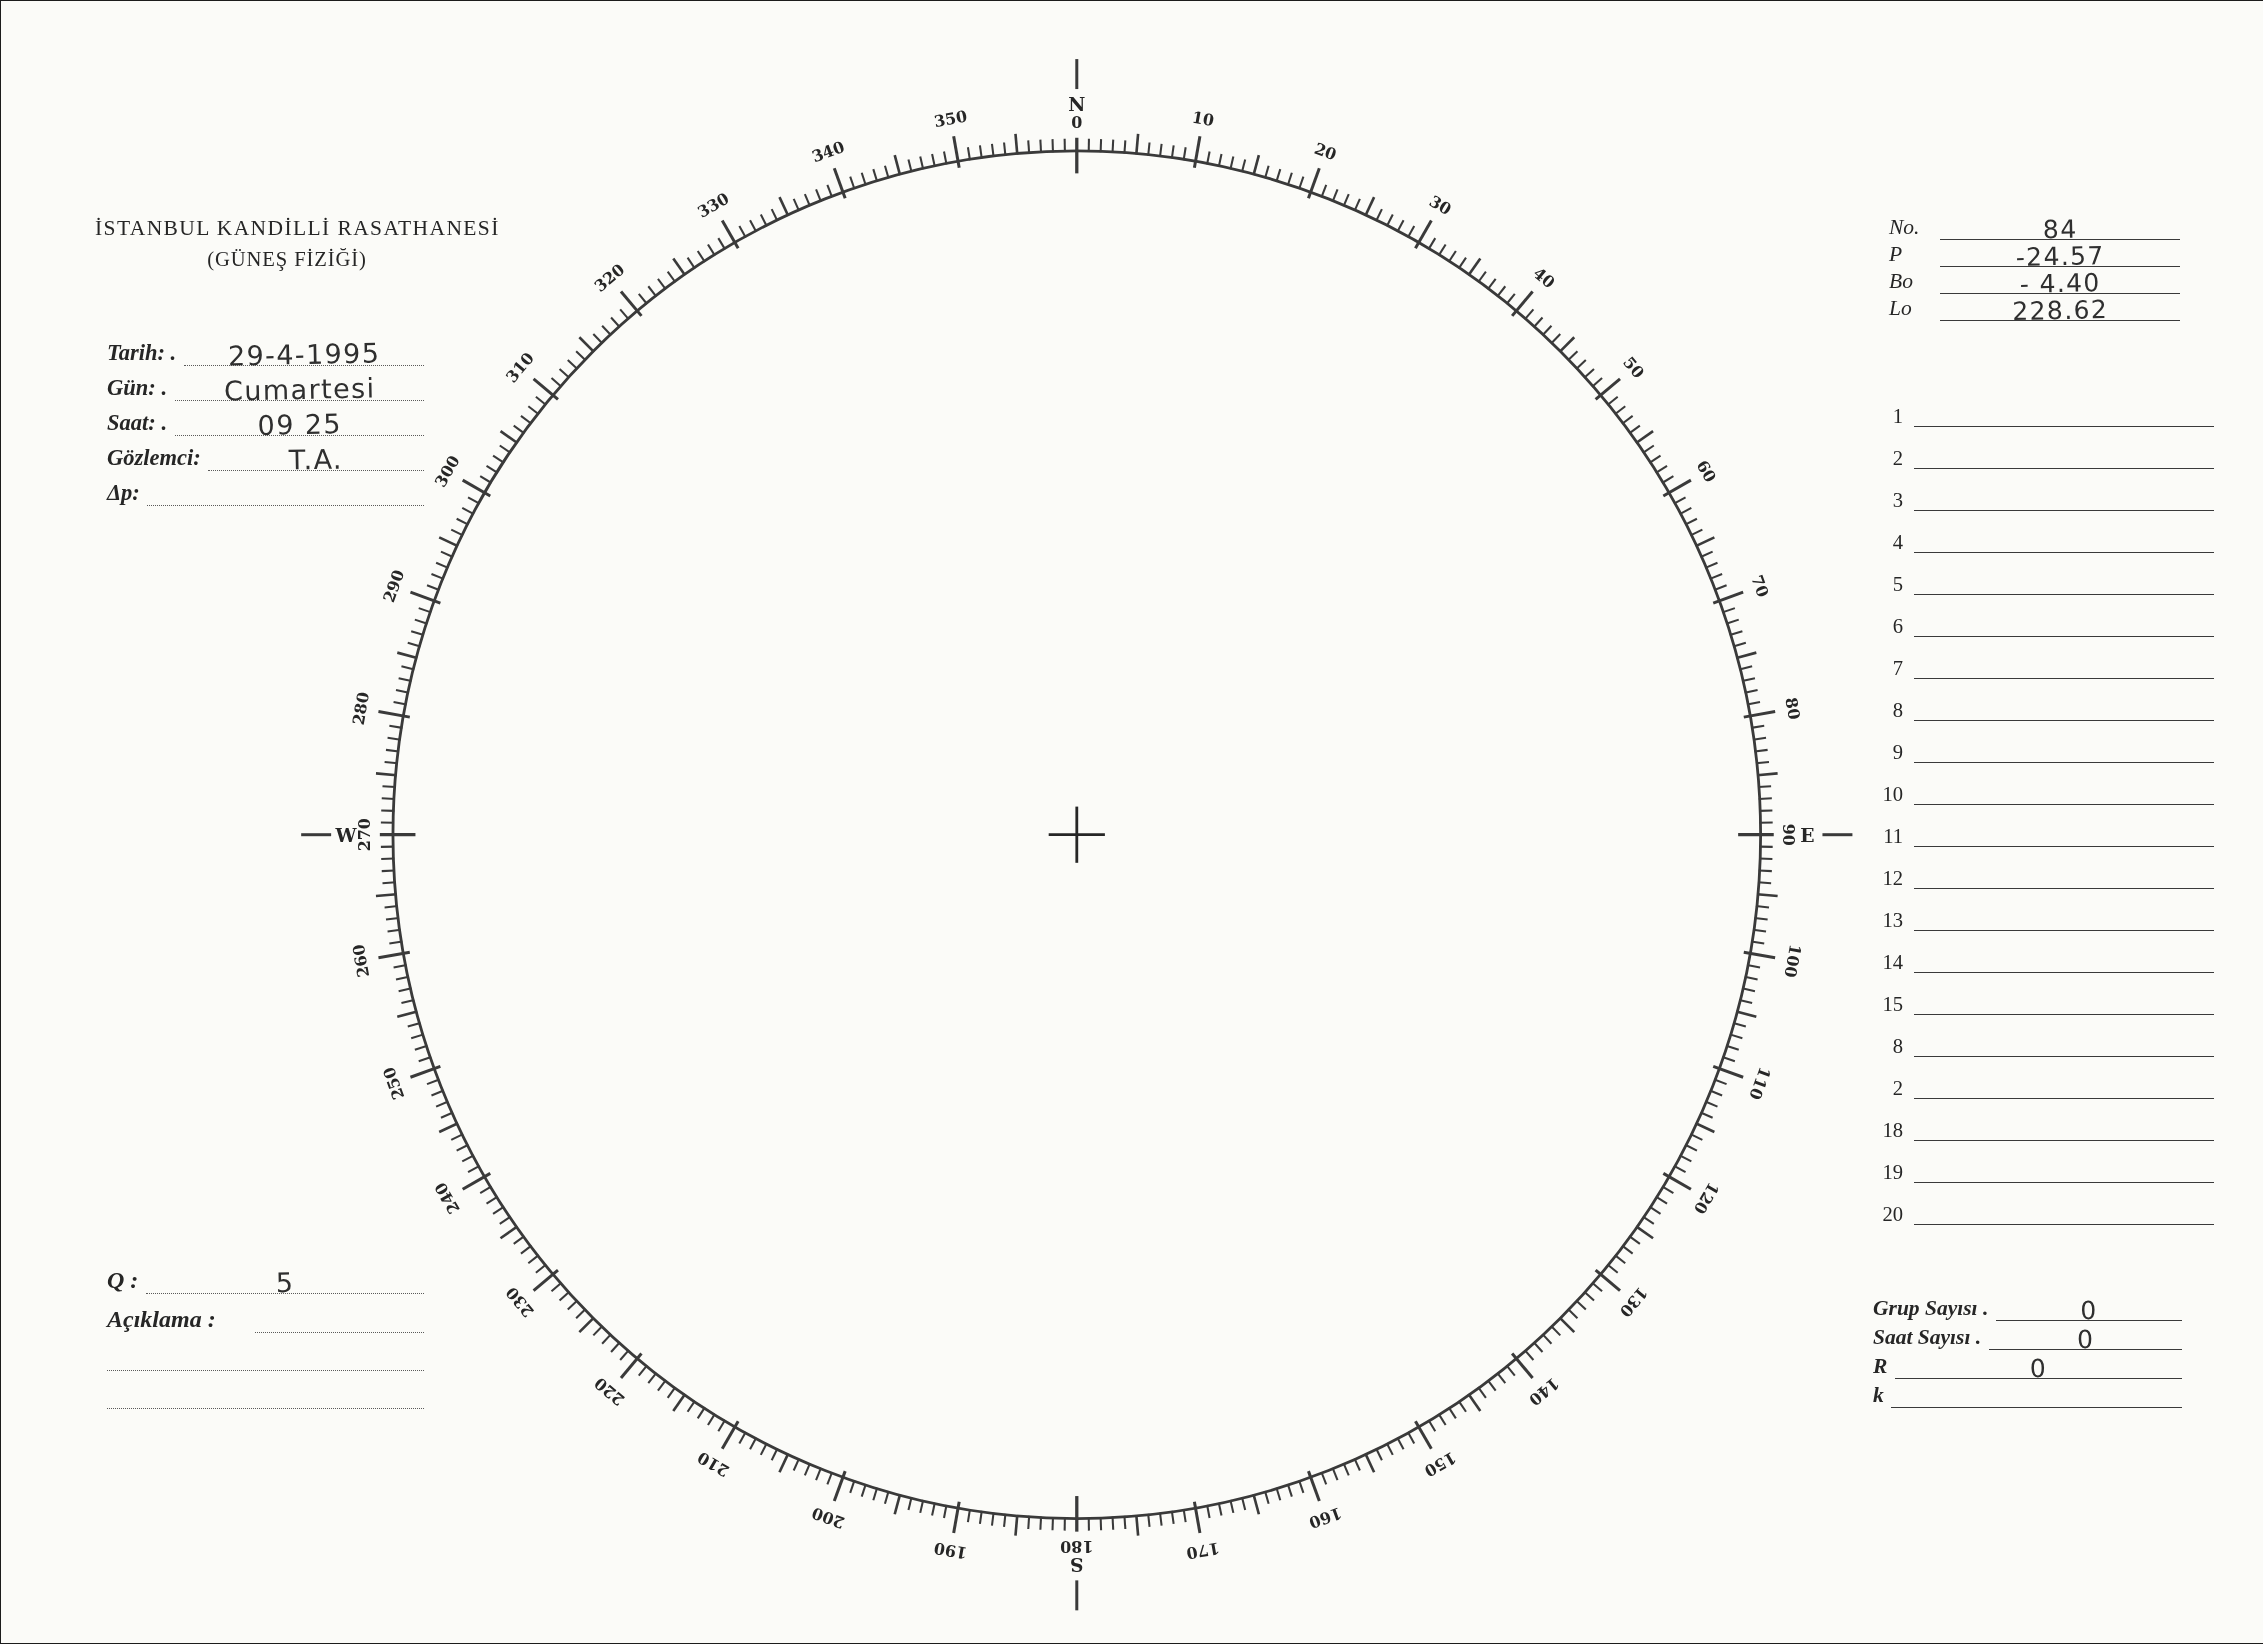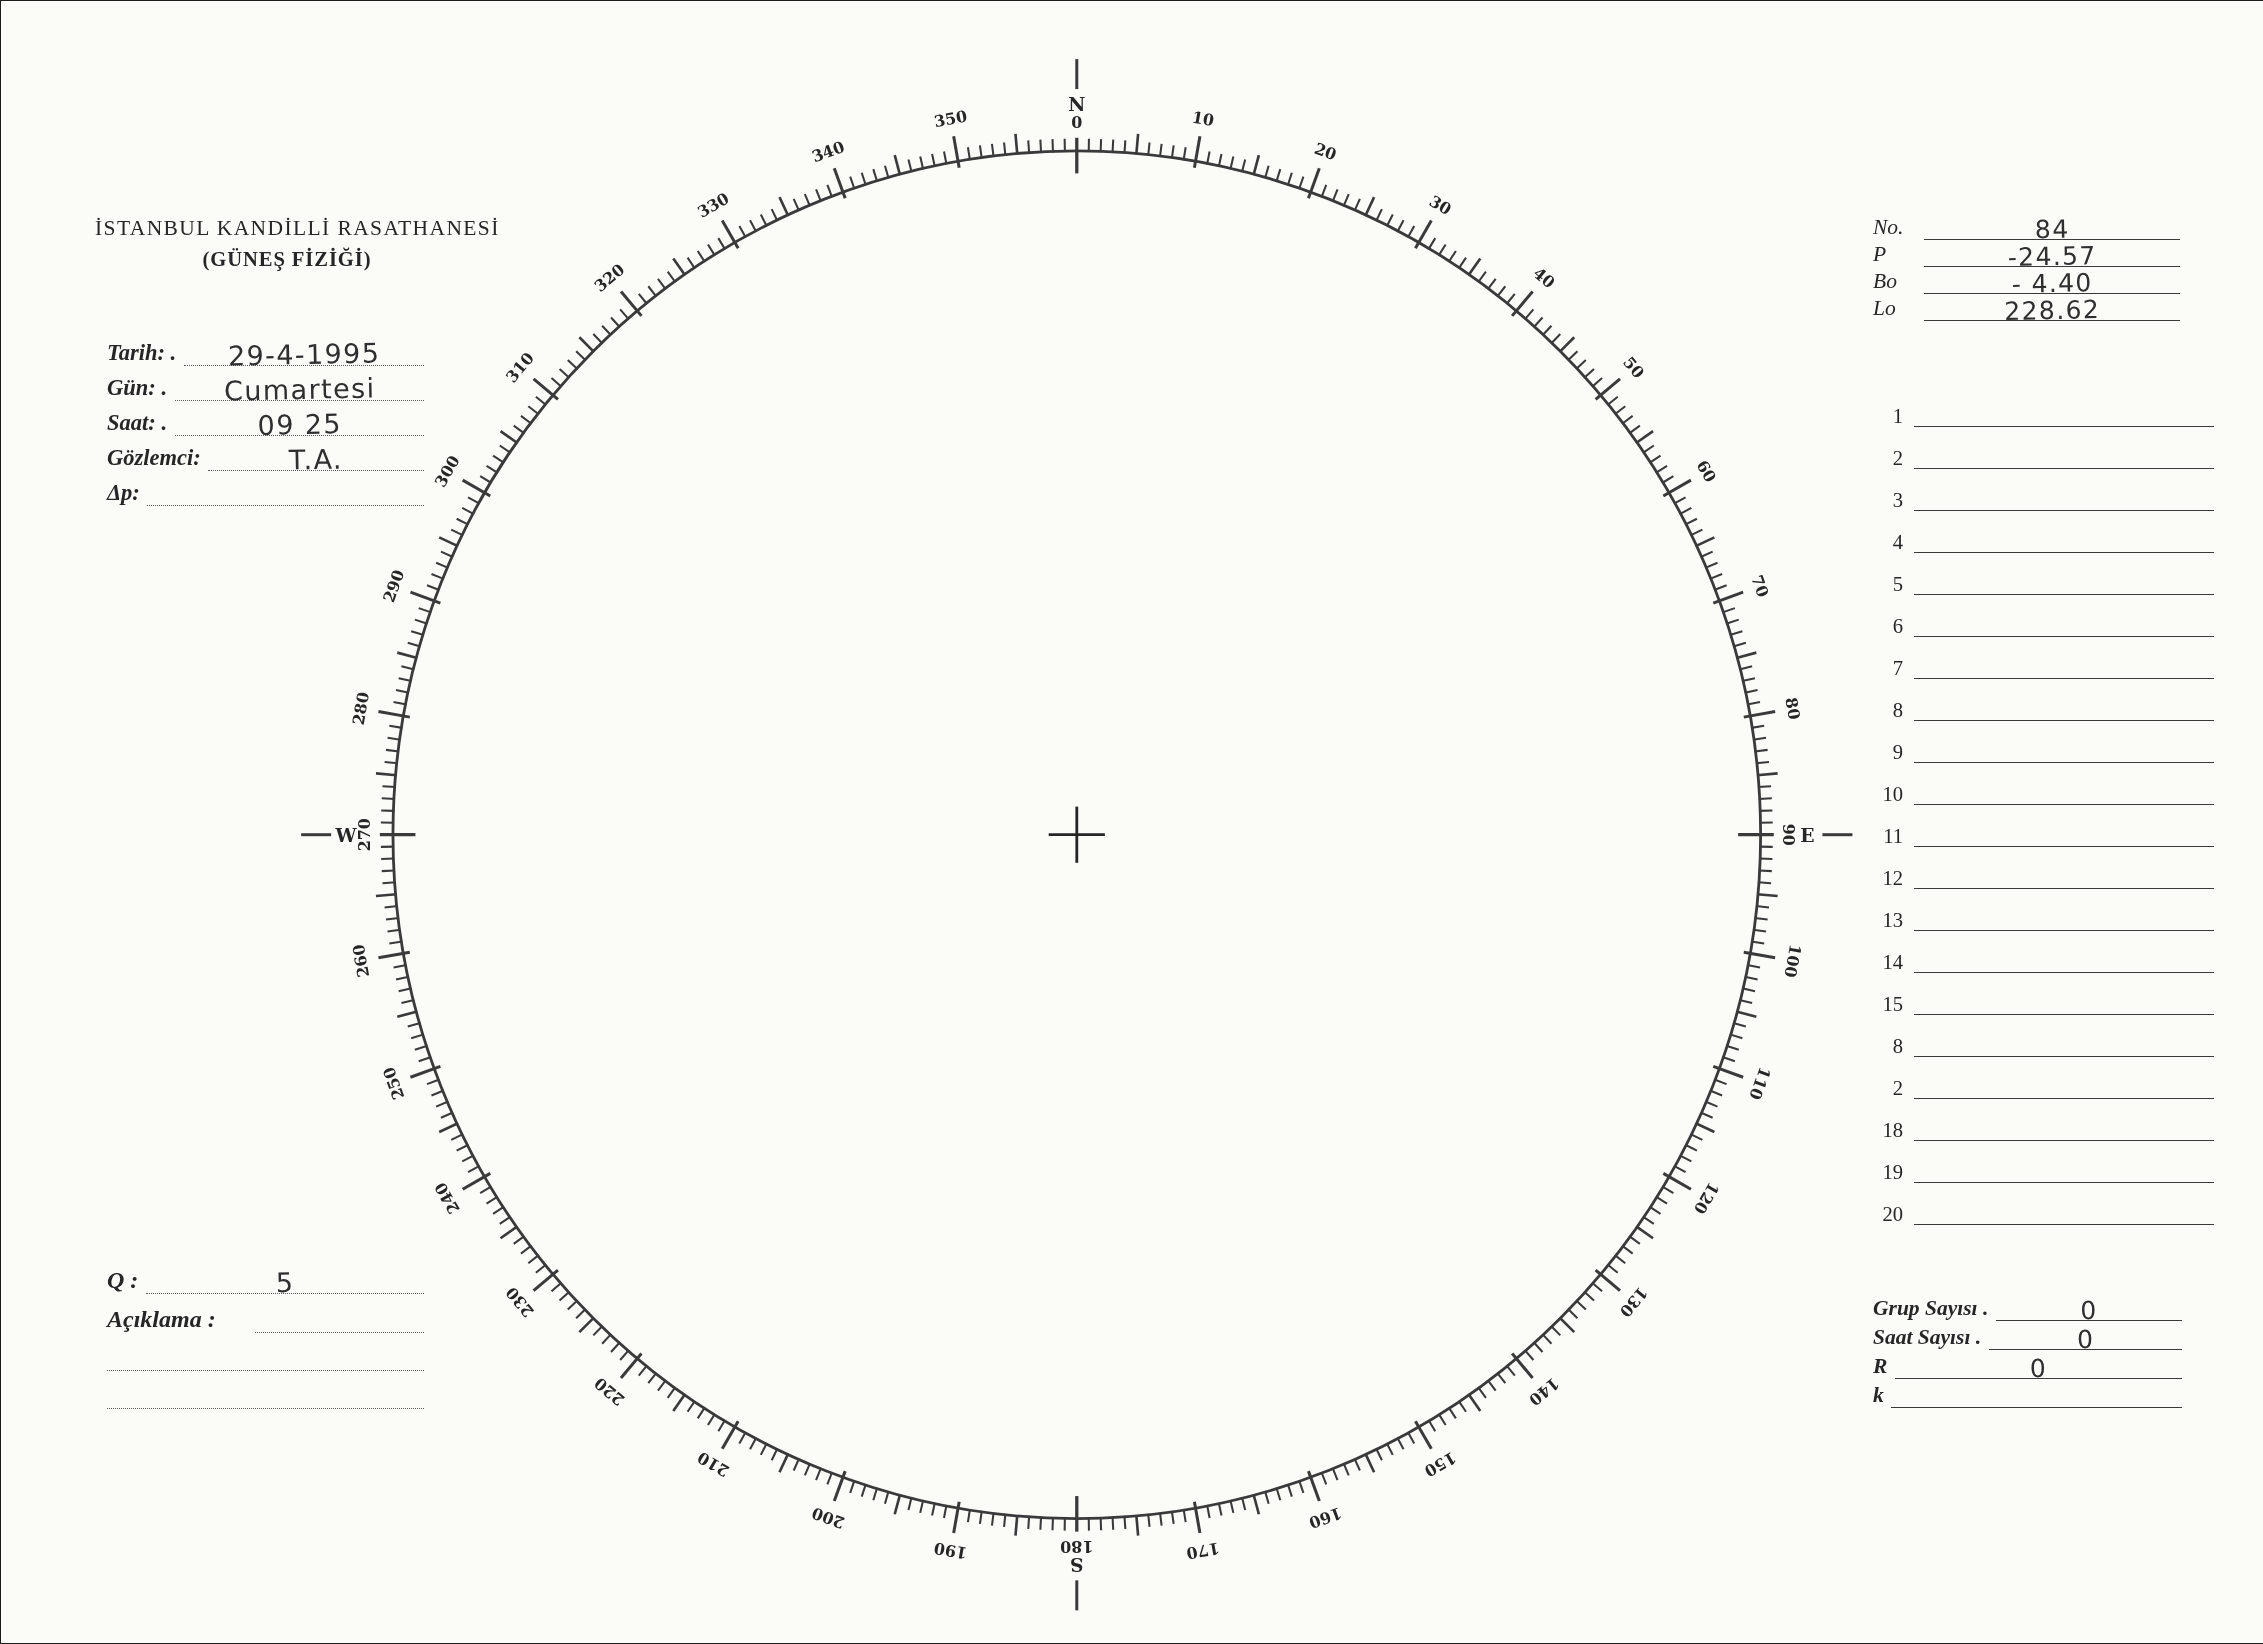--- a/index.html
+++ b/index.html
@@ -9,42 +9,42 @@
     background:#fbfbf8;
     border:1.9px solid #1c1c1c;
     box-sizing:border-box;
     overflow:hidden;
     font-family:"Liberation Serif", serif;
     color:#262626;
   }
   
   .title-block{position:absolute;left:94px;top:215px;width:384px;text-align:center;}
   .title-l1{font-size:21.5px;font-weight:normal;letter-spacing:1.4px;white-space:nowrap;}
-  .title-l2{font-size:20.6px;font-weight:bold;letter-spacing:0.9px;margin-top:6.6px;}
+  .title-l2{font-size:20.6px;font-weight:normal;letter-spacing:0.9px;margin-top:6.6px;}
   
   .plabel{font-style:italic;font-weight:bold;font-size:22.5px;white-space:pre;}
   .fieldrow{display:flex;align-items:flex-end;}
   .fill{flex:1;position:relative;margin-left:7.5px;height:28px;}
   .fill.dotted{border-bottom:1.9px dotted #5a5a5a;}
   .fill.solid{border-bottom:1.9px solid #3a3a3a;}
   .hand{
     font-family:"DejaVu Sans", sans-serif;
     color:#2f2f2f;
     font-size:27px;
     letter-spacing:1.4px;
     transform:rotate(-1.2deg);
   }
   .val{position:absolute;left:0;right:0;bottom:-4.7px;text-align:center;white-space:nowrap;}
   
   .obs-block{position:absolute;left:106px;top:330px;width:317px;}
   .obs-block .fieldrow{height:35px;}
   
   .eph-block{position:absolute;left:1872px;top:212px;width:307px;}
   .eph-block .fieldrow{height:27px;}
-  .eph-block .plabel{font-weight:normal;font-size:21.5px;width:43px;}
+  .eph-block .plabel{font-weight:normal;font-size:21.5px;width:43px;margin-left:16px;}
   .eph-block .hand{font-size:25px;}
   
   .numlist{position:absolute;left:1872px;top:384px;width:341px;}
   .numrow{display:flex;align-items:flex-end;height:42px;}
   .numrow .num{width:30px;text-align:right;font-size:20.6px;line-height:22.5px;}
   .numrow .nline{flex:1;margin-left:11.2px;border-bottom:1.9px solid #3a3a3a;height:24px;}
   
   .q-block{position:absolute;left:106px;top:1257px;width:317px;}
   .q-block .row-q{height:36px;}
   .q-block .row-r{height:39px;gap:32px;}

